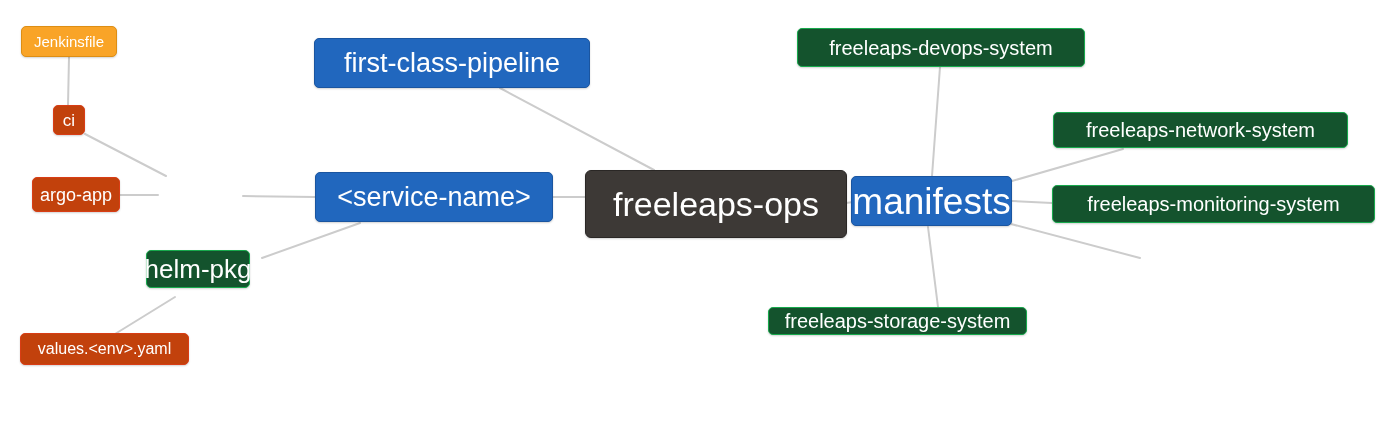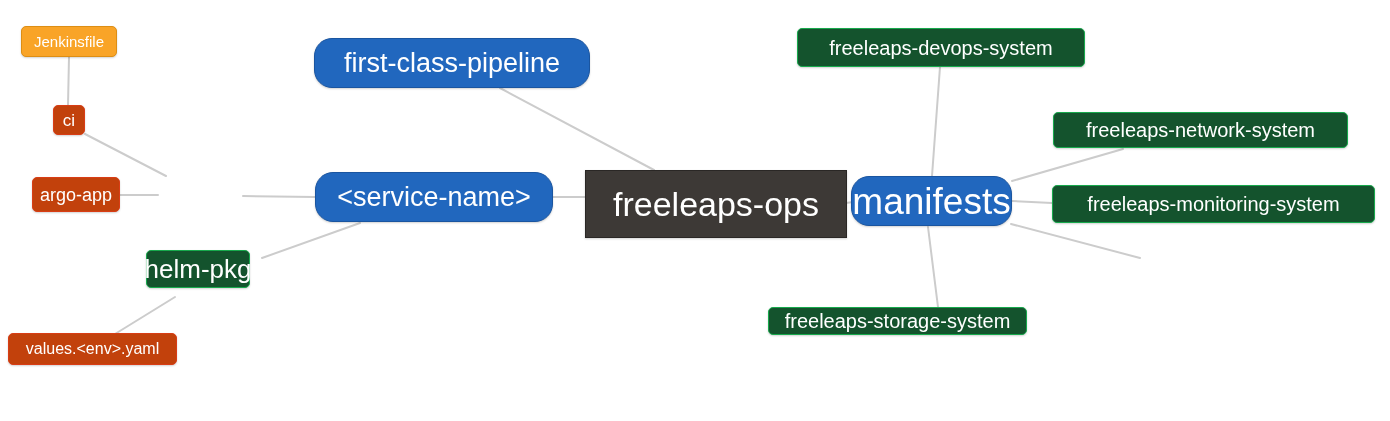--- a/index.html
+++ b/index.html
@@ -34,22 +34,22 @@
     box-sizing: border-box;
     color: #ffffff;
     border-radius: 5px;
     border: 1px solid rgba(0,0,0,0.15);
     box-shadow: 0 1px 2px rgba(0,0,0,0.18);
     white-space: nowrap;
     cursor: pointer;
     line-height: 1;
   }
   .node span { display: block; }
-  .root   { background: #3d3936; border-color: #2a2725; border-radius: 0; }
-  .blue   { background: #2167be; border-color: #1a55a0; border-radius: 18px; }
+  .root   { background: #3d3936; border-color: #2a2725; border-radius: 6px; }
+  .blue   { background: #2167be; border-color: #1a55a0; }
   .green  { background: #14532d; border-color: #17a94c; }
   .red    { background: #c2410c; border-color: #d93d15; }
   .orange { background: #f9a427; border-color: #dd8e14; text-align: center; }
 </style>
 </head>
 <body>
 
 <div class="canvas">
 
   <svg class="edges" width="1390" height="421" aria-hidden="true">
@@ -79,21 +79,21 @@
 
   <div class="node red" style="left:32px;top:177px;width:88px;height:35px;font-size:18px">
     <span>argo-app</span>
   </div>
 
 
   <div class="node green" style="left:146px;top:250px;width:104px;height:38px;font-size:26px">
     <span>helm-pkg</span>
   </div>
 
-  <div class="node red" style="left:8px;top:333px;width:169px;height:32px;font-size:16px">
+  <div class="node red" style="left:20px;top:333px;width:169px;height:32px;font-size:16px">
     <span>values.&lt;env&gt;.yaml</span>
   </div>
 
   <div class="node blue" style="left:314px;top:38px;width:276px;height:50px;font-size:27px">
     <span>first-class-pipeline</span>
   </div>
 
   <div class="node blue" style="left:315px;top:172px;width:238px;height:50px;font-size:27px">
     <span>&lt;service-name&gt;</span>
   </div>

